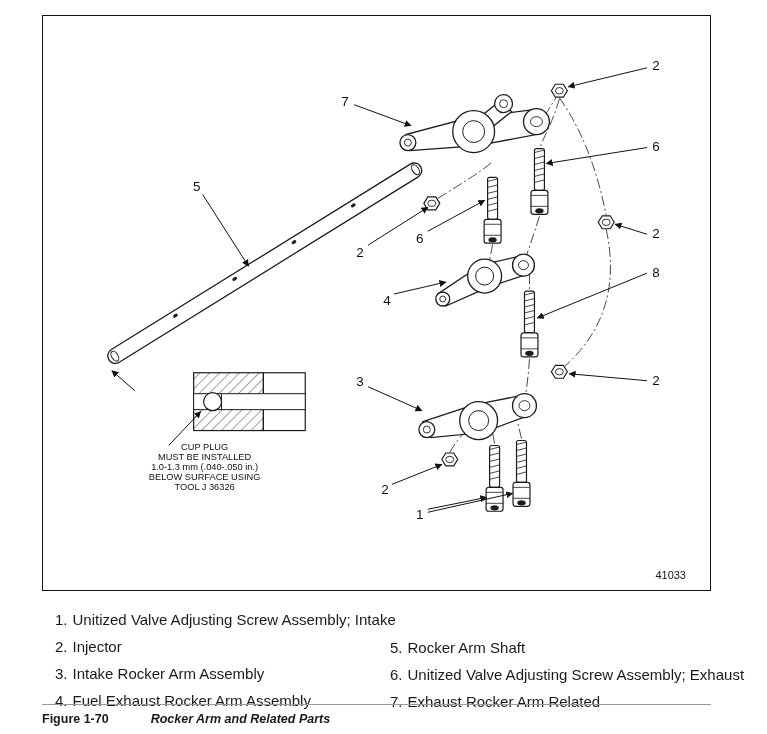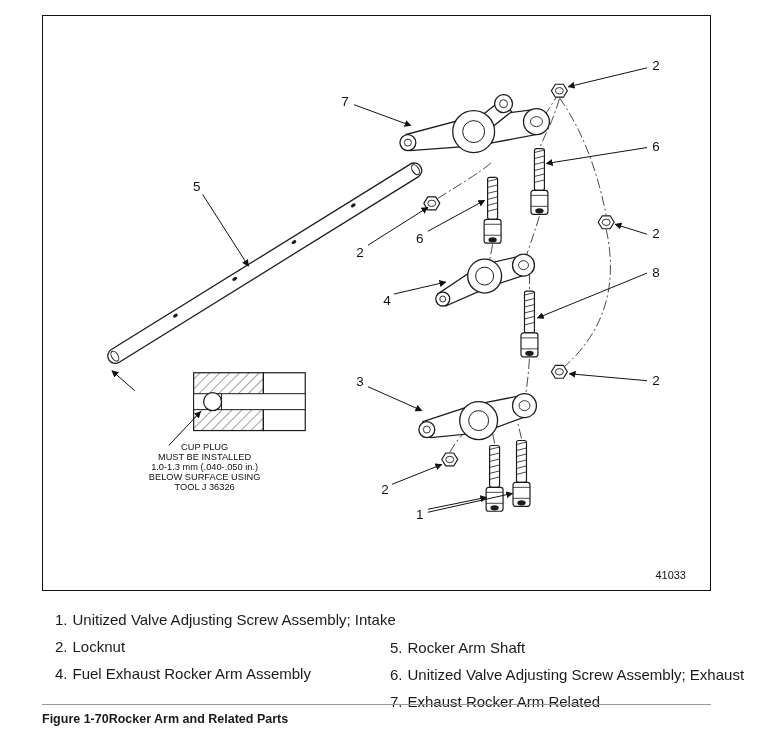--- a/index.html
+++ b/index.html
@@ -16,21 +16,21 @@
   .callout{font-size:13.5px;}
   .note-line{font-size:9.3px;}
   .dwg-num{font-size:11px;}
   .legend-col{position:absolute;font-size:15px;}
   .legend-col.left{left:55px;top:606px;width:320px;}
   .legend-col.right{left:390px;top:606px;width:330px;margin-top:28px;}
   .legend-row{height:27px;line-height:27px;white-space:nowrap;}
   .legend-row .num{margin-right:5px;}
   .caption-rule{position:absolute;left:42px;top:704px;width:669px;border-top:1px solid #9a9a9a;}
   .caption{position:absolute;left:42px;top:712px;font-size:12.5px;font-weight:bold;white-space:nowrap;}
-  .caption .cap-title{}
+  .caption .cap-title{margin-left:42px;font-style:italic;}
 </style>
 </head>
 <body>
 
 <div class="frame">
   <svg viewBox="0 0 669 576">
     <defs>
       <marker id="arrow" viewBox="0 0 10 10" refX="9" refY="5" markerWidth="7" markerHeight="7" orient="auto-start-reverse">
         <path d="M0,0 L10,5 L0,10 z" fill="#111"></path>
       </marker>
@@ -177,21 +177,24 @@
 
     <text x="645" y="565" text-anchor="end" class="dwg-num">41033</text>
   </svg>
 </div>
 
 <div class="legend-col left">
   <div class="legend-row">
     <span class="num">1.</span><span>Unitized Valve Adjusting Screw Assembly; Intake</span>
   </div>
   <div class="legend-row">
-    <span class="num">2.</span><span>Locknut</span>
+    <span class="num">2.</span><span>Injector</span>
+  </div>
+  <div class="legend-row">
+    <span class="num">3.</span><span>Intake Rocker Arm Assembly</span>
   </div>
   <div class="legend-row">
     <span class="num">4.</span><span>Fuel Exhaust Rocker Arm Assembly</span>
   </div>
 </div>
 
 <div class="legend-col right">
   <div class="legend-row">
     <span class="num">5.</span><span>Rocker Arm Shaft</span>
   </div>

